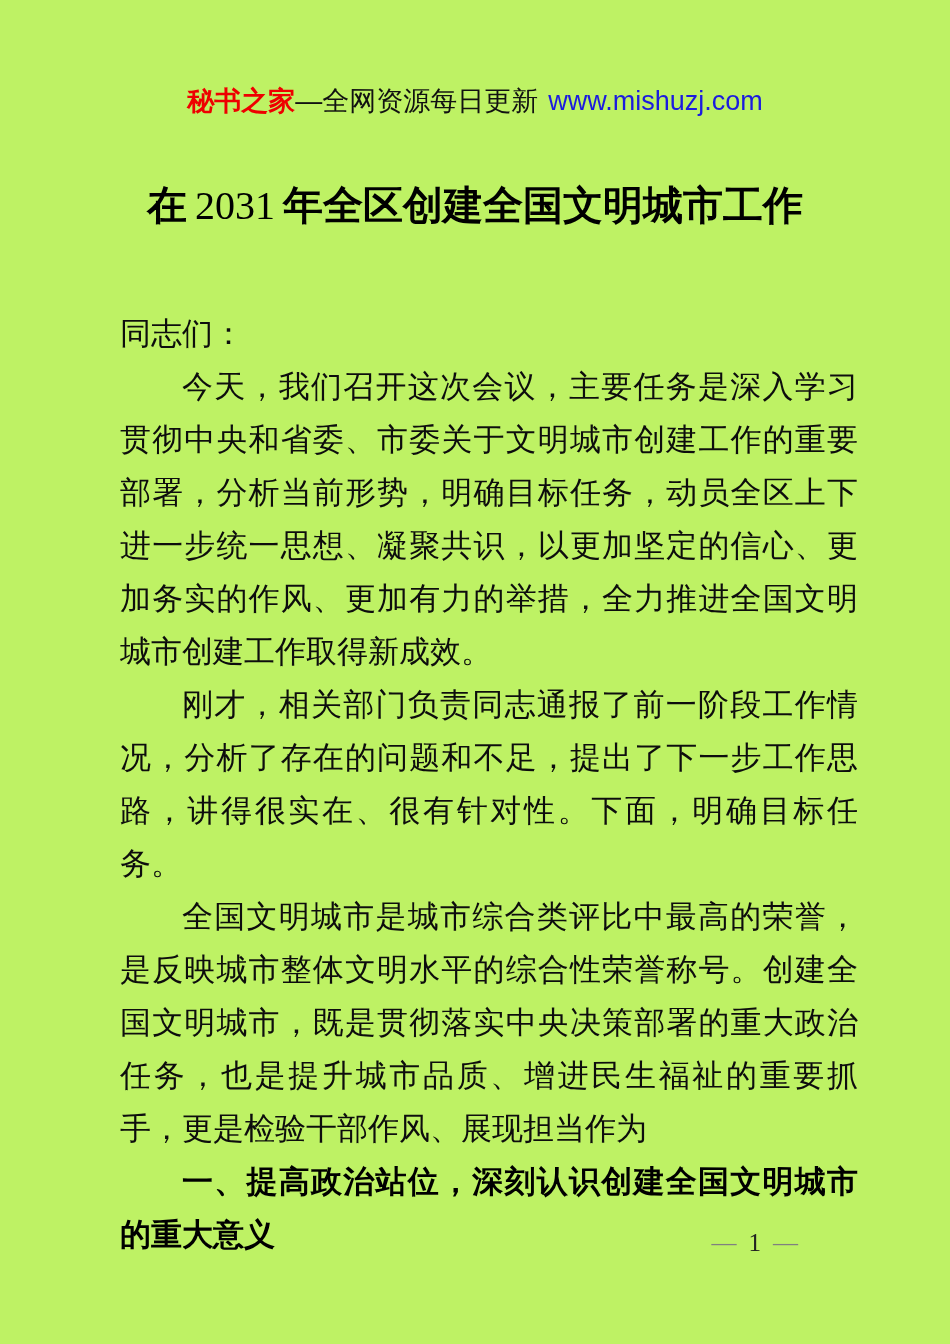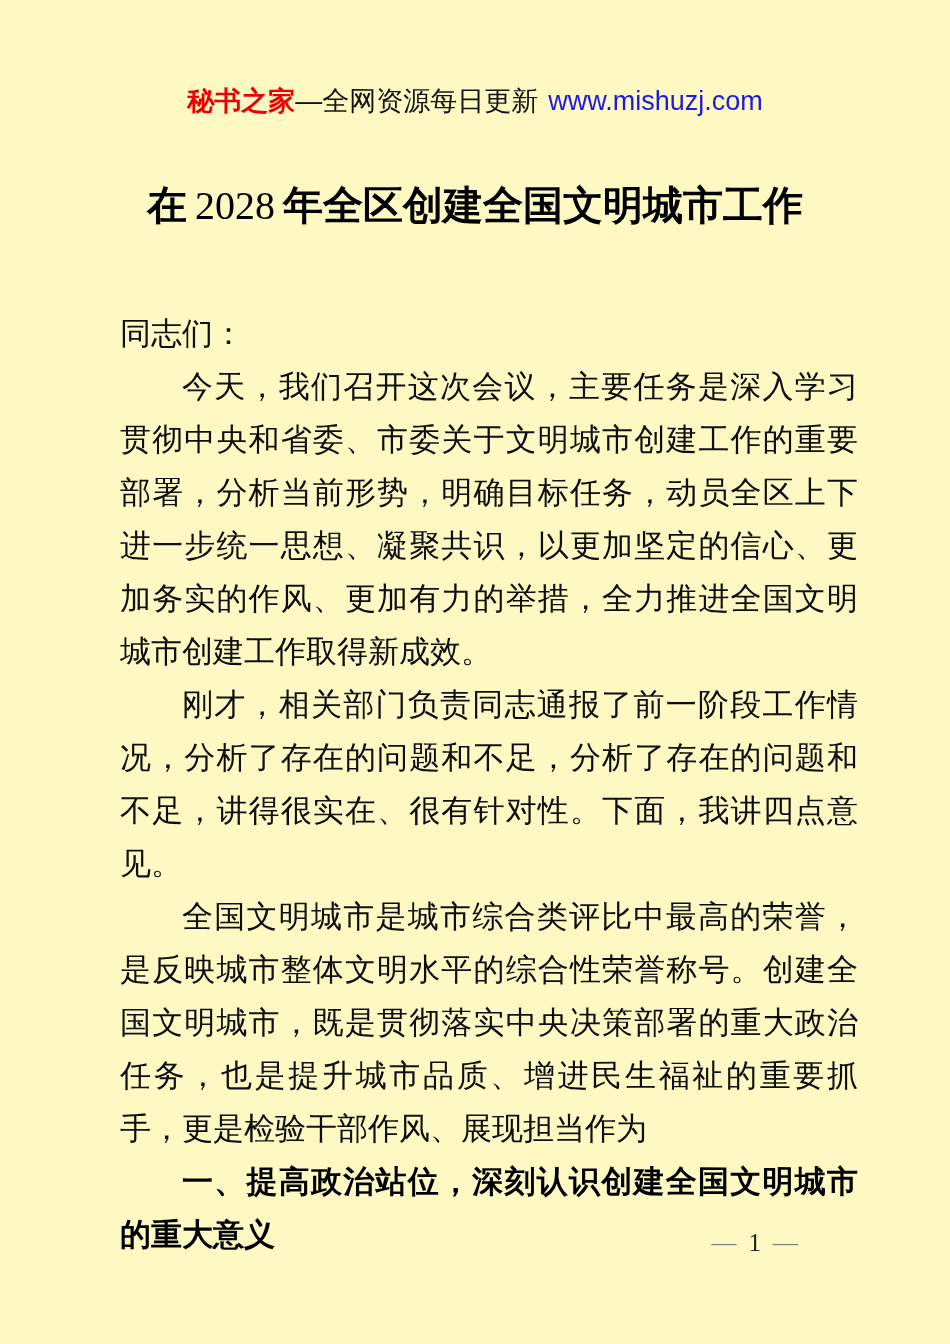--- a/index.html
+++ b/index.html
@@ -4,21 +4,21 @@
 <style>
   html, body {
     margin: 0;
     padding: 0;
     background: #ffffff;
   }
   .page {
     position: relative;
     width: 950px;
     height: 1344px;
-    background: #fef9c3;
+    background: #bef264;
     overflow: hidden;
     font-family: "Liberation Sans", sans-serif;
     color: #111111;
   }
   
   .doc-header {
     margin-top: 84px;
     text-align: center;
     font-size: 27px;
     line-height: 34px;
@@ -93,27 +93,27 @@
 </head>
 <body>
 
 <div class="page">
 
   <div class="doc-header">
     <span class="brand">秘书之家</span><span class="tagline">—全网资源每日更新</span><span class="url">www.mishuzj.com</span>
   </div>
 
   <h1 class="doc-title">
-    <span class="title-line"><span>在</span><span class="year">2028</span><span>年全区创建全国文明城市工作</span></span>
+    <span class="title-line"><span>在</span><span class="year">2031</span><span>年全区创建全国文明城市工作</span></span>
   </h1>
 
   <div class="doc-body">
     <p class="salutation">同志们：</p>
     <p class="para">今天，我们召开这次会议，主要任务是深入学习贯彻中央和省委、市委关于文明城市创建工作的重要部署，分析当前形势，明确目标任务，动员全区上下进一步统一思想、凝聚共识，以更加坚定的信心、更加务实的作风、更加有力的举措，全力推进全国文明城市创建工作取得新成效。</p>
-    <p class="para">刚才，相关部门负责同志通报了前一阶段工作情况，分析了存在的问题和不足，分析了存在的问题和不足，讲得很实在、很有针对性。下面，我讲四点意见。</p>
+    <p class="para">刚才，相关部门负责同志通报了前一阶段工作情况，分析了存在的问题和不足，提出了下一步工作思路，讲得很实在、很有针对性。下面，明确目标任务。</p>
     <p class="para">全国文明城市是城市综合类评比中最高的荣誉，是反映城市整体文明水平的综合性荣誉称号。创建全国文明城市，既是贯彻落实中央决策部署的重大政治任务，也是提升城市品质、增进民生福祉的重要抓手，更是检验干部作风、展现担当作为</p>
     <p class="para heading">一、提高政治站位，深刻认识创建全国文明城市的重大意义</p>
   </div>
 
   <div class="page-footer">
     <span class="dash">—</span><span class="num">1</span><span class="dash">—</span>
   </div>
 
 </div>
 

